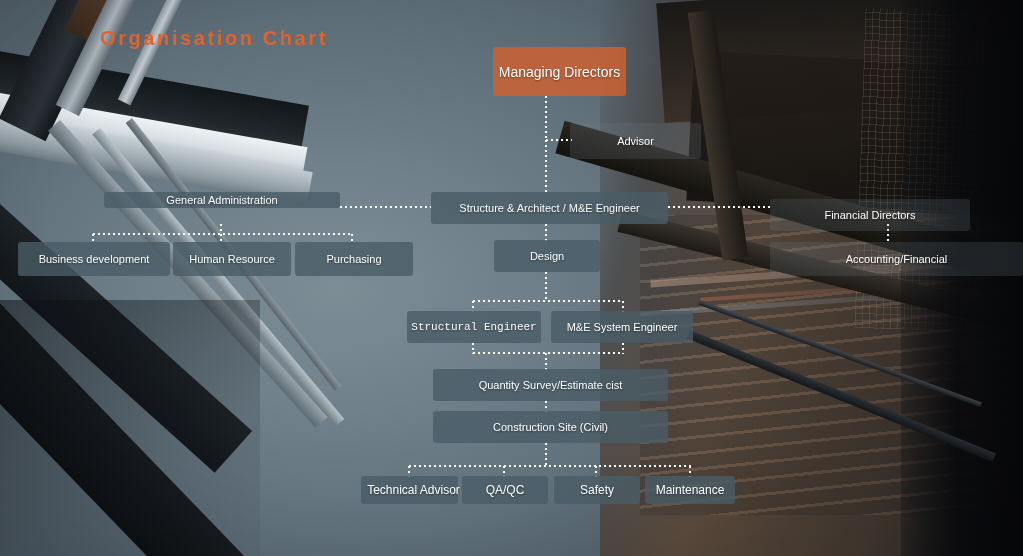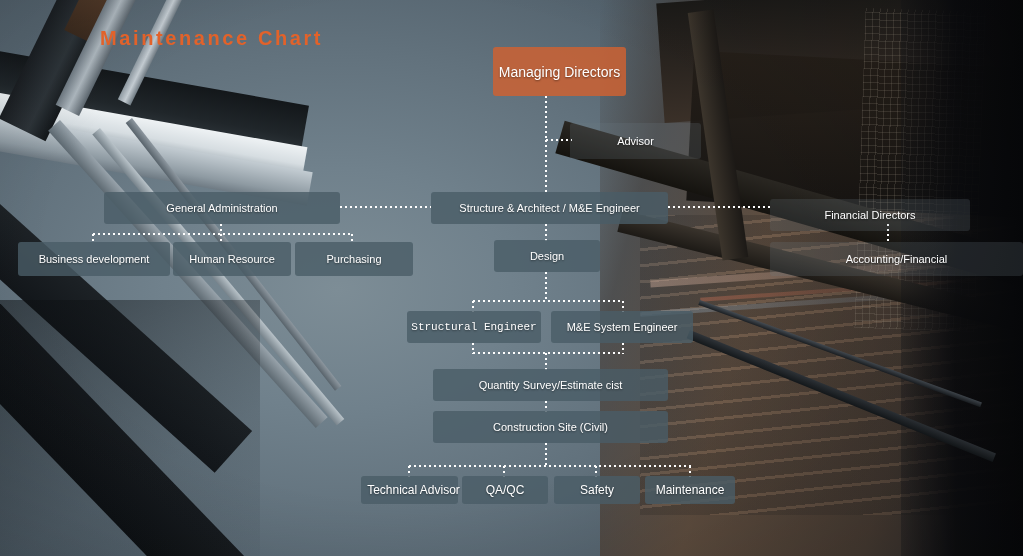--- a/index.html
+++ b/index.html
@@ -330,21 +330,21 @@
     <div class="beam-low3"></div>
     <div class="beam-low4"></div>
     <div class="beam-low5"></div>
     <div class="wire-1"></div>
     <div class="wire-2"></div>
     <div class="mass-bl"></div>
     <div class="vignette"></div>
   </div>
 
   <div class="chart-layer">
-    <div class="title">Maintenance  Chart</div>
+    <div class="title">Organisation  Chart</div>
     <div id="connector-host">
         <div class="conn-v" style="left: 545px; top: 96px; height: 45px;"></div>
         <div class="conn-h" style="left: 546px; top: 139px; width: 26px;"></div>
         <div class="conn-v" style="left: 545px; top: 140px; height: 52px;"></div>
         <div class="conn-h" style="left: 340px; top: 206px; width: 91px;"></div>
         <div class="conn-h" style="left: 668px; top: 206px; width: 102px;"></div>
         <div class="conn-v" style="left: 220px; top: 224px; height: 11px;"></div>
         <div class="conn-h" style="left: 93px; top: 233px; width: 259px;"></div>
         <div class="conn-v" style="left: 92px; top: 234px; height: 10px;"></div>
         <div class="conn-v" style="left: 220px; top: 234px; height: 10px;"></div>
@@ -367,21 +367,21 @@
         <div class="conn-v" style="left: 595px; top: 466px; height: 11px;"></div>
         <div class="conn-v" style="left: 689px; top: 466px; height: 11px;"></div>
       </div>
     <div id="node-host">
         <div class="node root" style="left: 481px; top: 47px; width: 133px; height: 49px;">
           <span>Managing Directors</span>
         </div>
         <div class="node faint" style="left: 570px; top: 123px; width: 131px; height: 36px;">
           <span>Advisor</span>
         </div>
-        <div class="node" style="left: 104px; top: 192px; width: 236px; height: 32px;">
+        <div class="node" style="left: 104px; top: 192px; width: 236px; height: 16px;">
           <span>General Administration</span>
         </div>
         <div class="node" style="left: 431px; top: 192px; width: 237px; height: 32px;">
           <span>Structure &amp; Architect / M&amp;E Engineer</span>
         </div>
         <div class="node faint" style="left: 770px; top: 192px; width: 200px; height: 32px; margin-top: 7px;">
           <span>Financial Directors</span>
         </div>
         <div class="node" style="left: 18px; top: 242px; width: 152px; height: 34px;">
           <span>Business  development</span>

